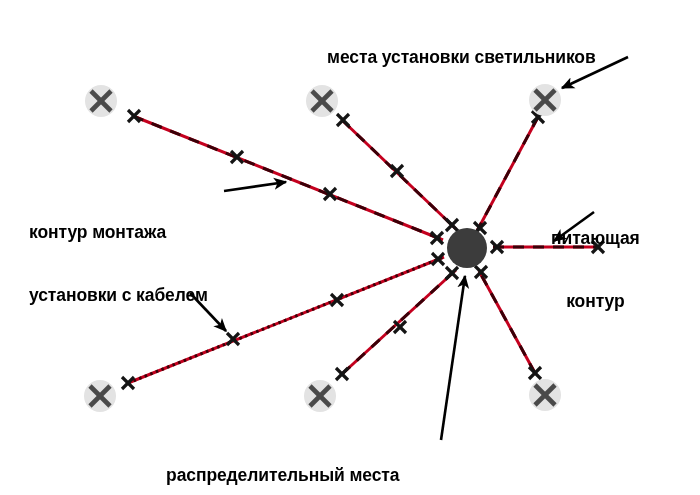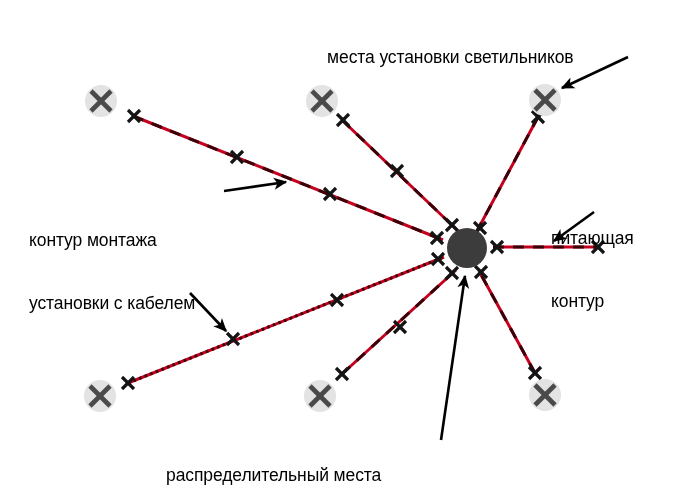--- a/index.html
+++ b/index.html
@@ -18,30 +18,30 @@
   #diagram-svg {
     position: absolute;
     left: 0;
     top: 0;
     width: 700px;
     height: 495px;
   }
   .label-text {
     position: absolute;
     font-family: "Liberation Sans", sans-serif;
-    font-weight: normal;
+    font-weight: bold;
     font-size: 17.5px;
     line-height: 21px;
     color: #000000;
     white-space: pre;
     letter-spacing: -0.1px;
   }
   .lbl-fixtures { left: 308px; top: 26px; }
-  .lbl-conduit  { left: 29px;  top: 188px; }
-  .lbl-supply   { left: 551px; top: 186px; text-align: left; }
+  .lbl-conduit  { left: 29px;  top: 180px; }
+  .lbl-supply   { left: 551px; top: 186px; text-align: center; }
   .lbl-clips    { left: 30px;  top: 264px; }
   .lbl-junction { left: 147px; top: 444px; }
 </style>
 </head>
 <body>
 
 <div id="canvas">
 
   <svg id="diagram-svg" viewBox="0 0 700 495" xmlns="http://www.w3.org/2000/svg">
 

